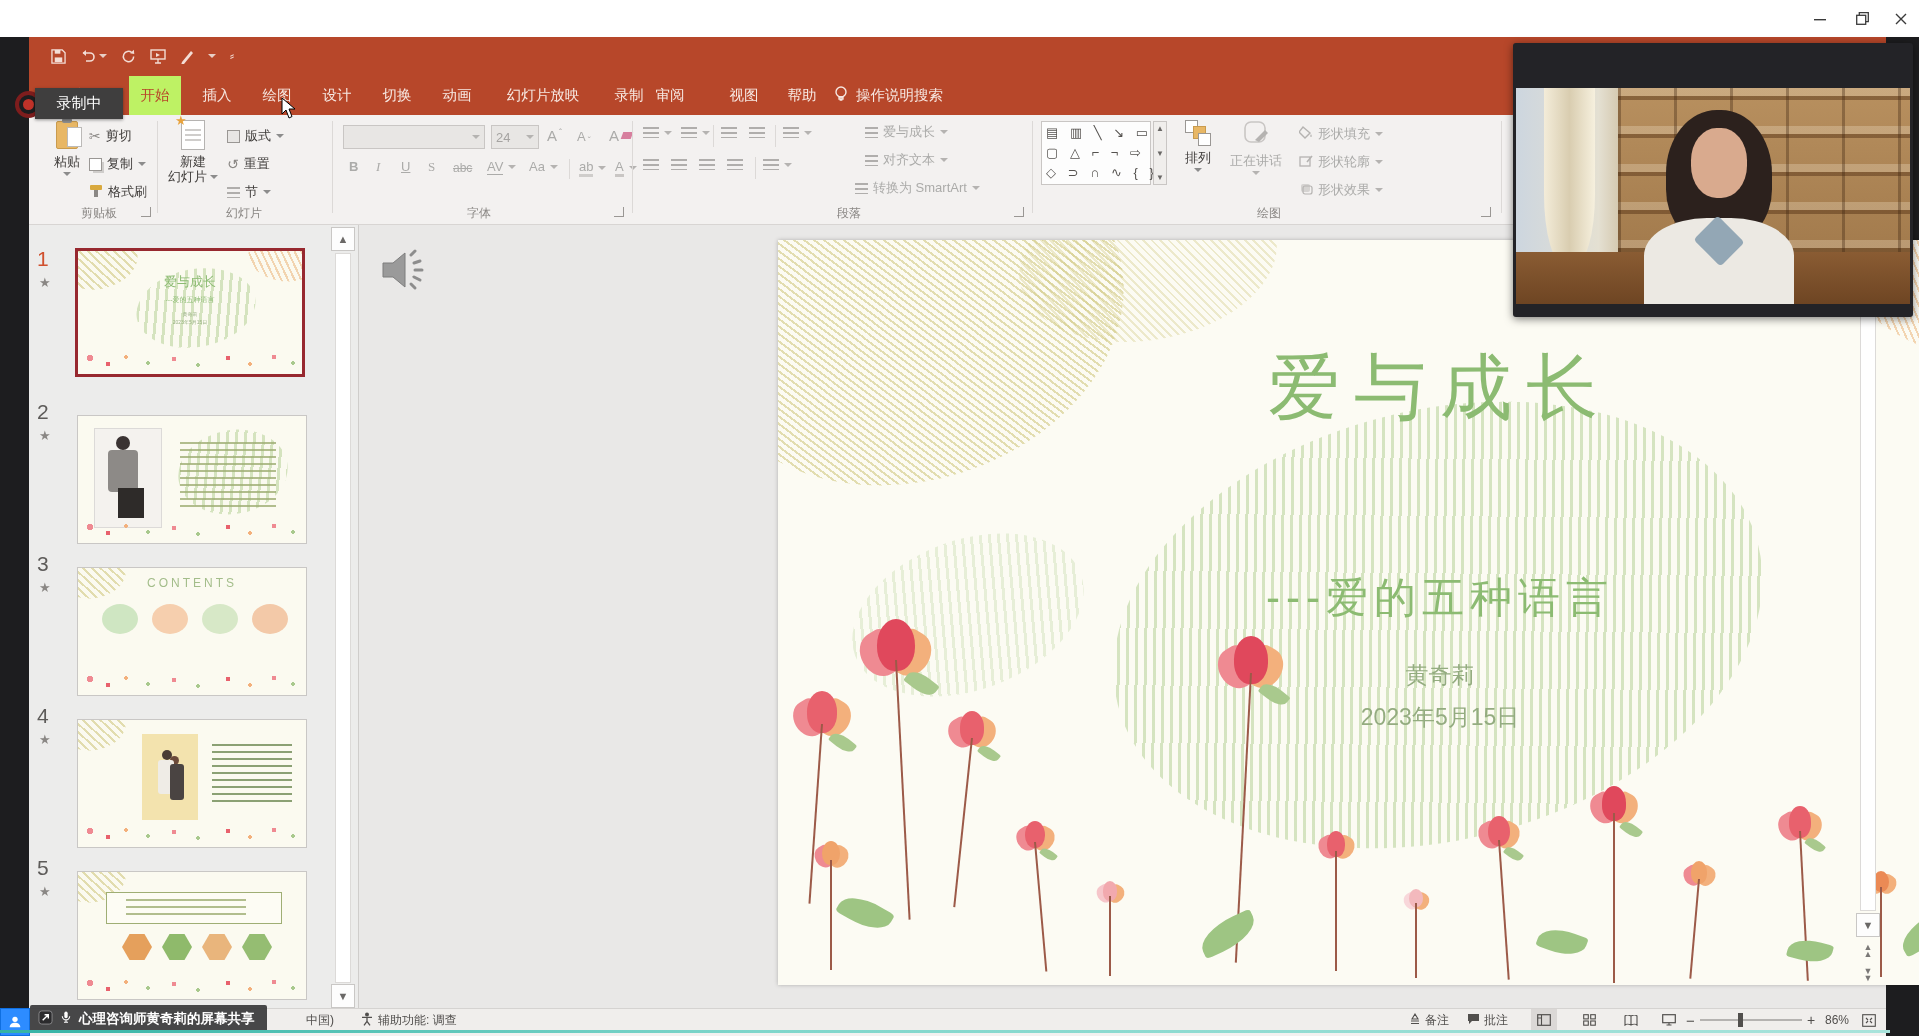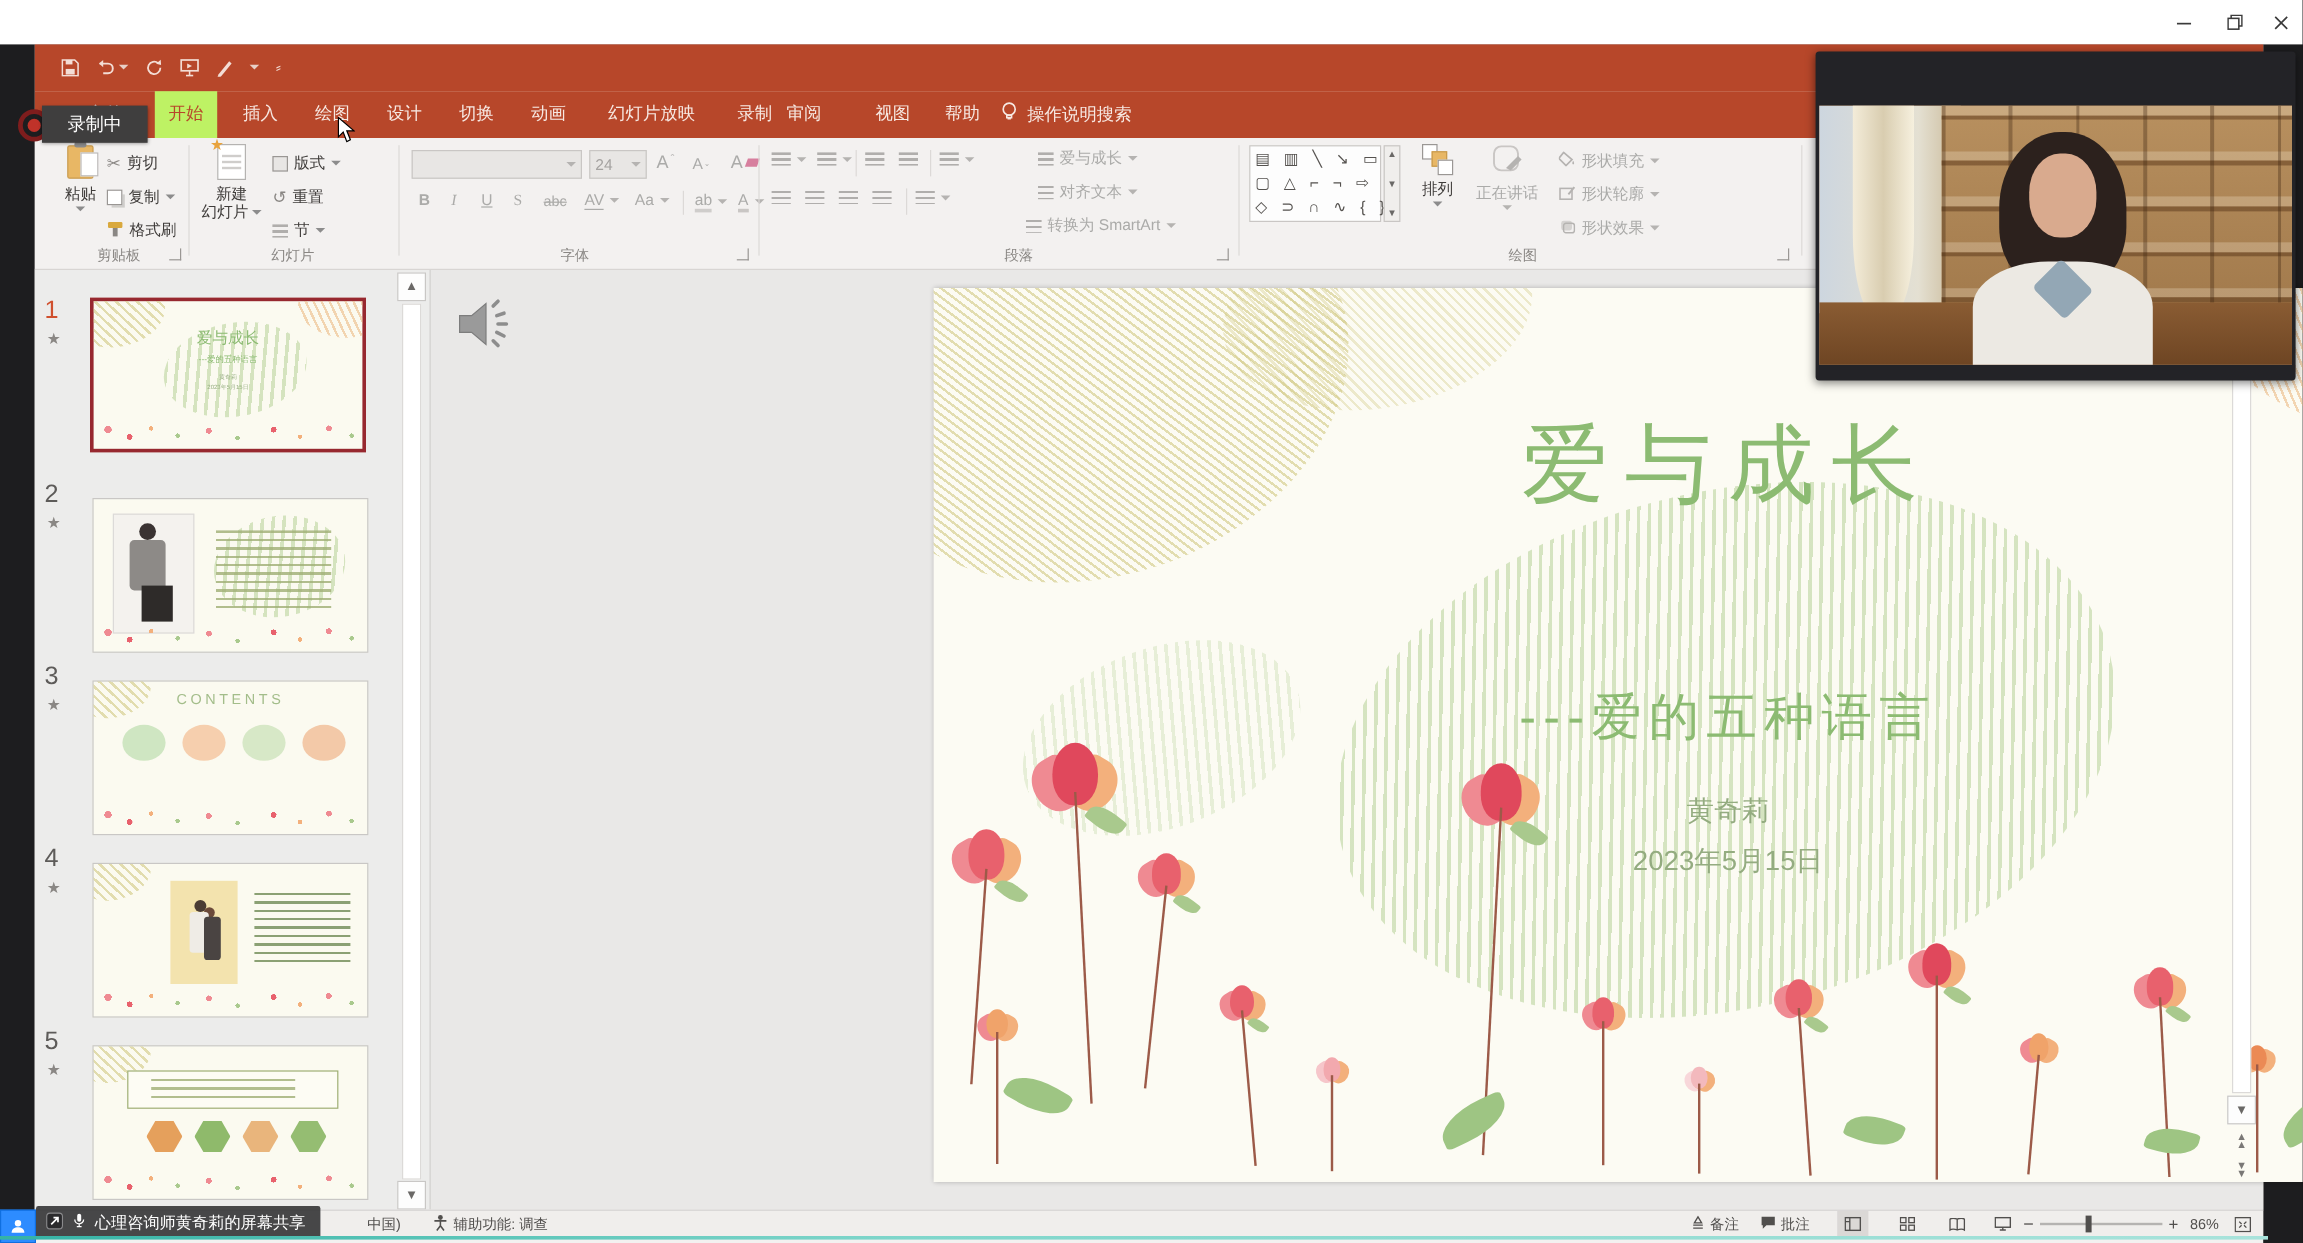--- a/index.html
+++ b/index.html
@@ -100,21 +100,21 @@
   .sb{position:absolute;top:0;height:22px;display:flex;align-items:center;gap:4px;}
   .viewbtn{justify-content:center;width:26px;}
   .viewbtn.on{background:#dbd8d6;}
   #zoomtrack{left:1671px;top:10px;width:102px;height:2px;background:#b5b3b1;}
   #zoomthumb{left:1709px;top:4px;width:5px;height:14px;background:#514f4d;}
 
   
   #rec-ring{left:15px;top:91px;width:27px;height:27px;border-radius:50%;border:4px solid #7e1d1d;background:#1d1d1f;}
   #rec-ring i{position:absolute;left:4px;top:4px;width:11px;height:11px;border-radius:50%;background:#c03229;}
   #rec-tip{left:35px;top:88px;width:88px;height:31px;background:#3f3e3e;color:#fff;font-size:15px;display:flex;align-items:center;justify-content:center;box-shadow:0 1px 3px rgba(0,0,0,.4);}
-  #share-pill{left:30px;top:1005px;height:27px;background:rgba(56,56,58,.92);display:flex;align-items:center;gap:7px;padding:0 12px 0 8px;color:#fff;font-size:13.5px;border-radius:2px;}
+  #share-pill{left:30px;top:1005px;height:27px;background:rgba(56,56,58,.92);display:flex;align-items:center;gap:7px;padding:0 12px 0 8px;color:#fff;font-size:13.5px;border-radius:2px;font-weight:bold;}
   #task-icon{left:0;top:1008px;width:30px;height:28px;background:#2D8CFF;display:flex;align-items:center;justify-content:center;border:1px solid #0f6fe0;}
   #teal-line{left:0;top:1030px;width:1890px;height:3px;background:linear-gradient(90deg,#34b3a5,#7fd6cb 40%,#a8e3db);}
 
   
   #video{left:1513px;top:43px;width:400px;height:274px;background:#232327;border-radius:3px;overflow:hidden;box-shadow:0 2px 8px rgba(0,0,0,.5);}
   #video-topbar{left:0;top:0;width:400px;height:45px;background:#28282c;display:flex;align-items:center;color:#e8e8e8;font-size:15px;}
   #video-frame{left:3px;top:45px;width:394px;height:216px;background:#a8805a;overflow:hidden;}
   .shelf-bg{position:absolute;left:26%;top:0;width:74%;height:78%;
     background:
       repeating-linear-gradient(to right,rgba(60,35,15,.35) 0 3px,transparent 3px 56px),

